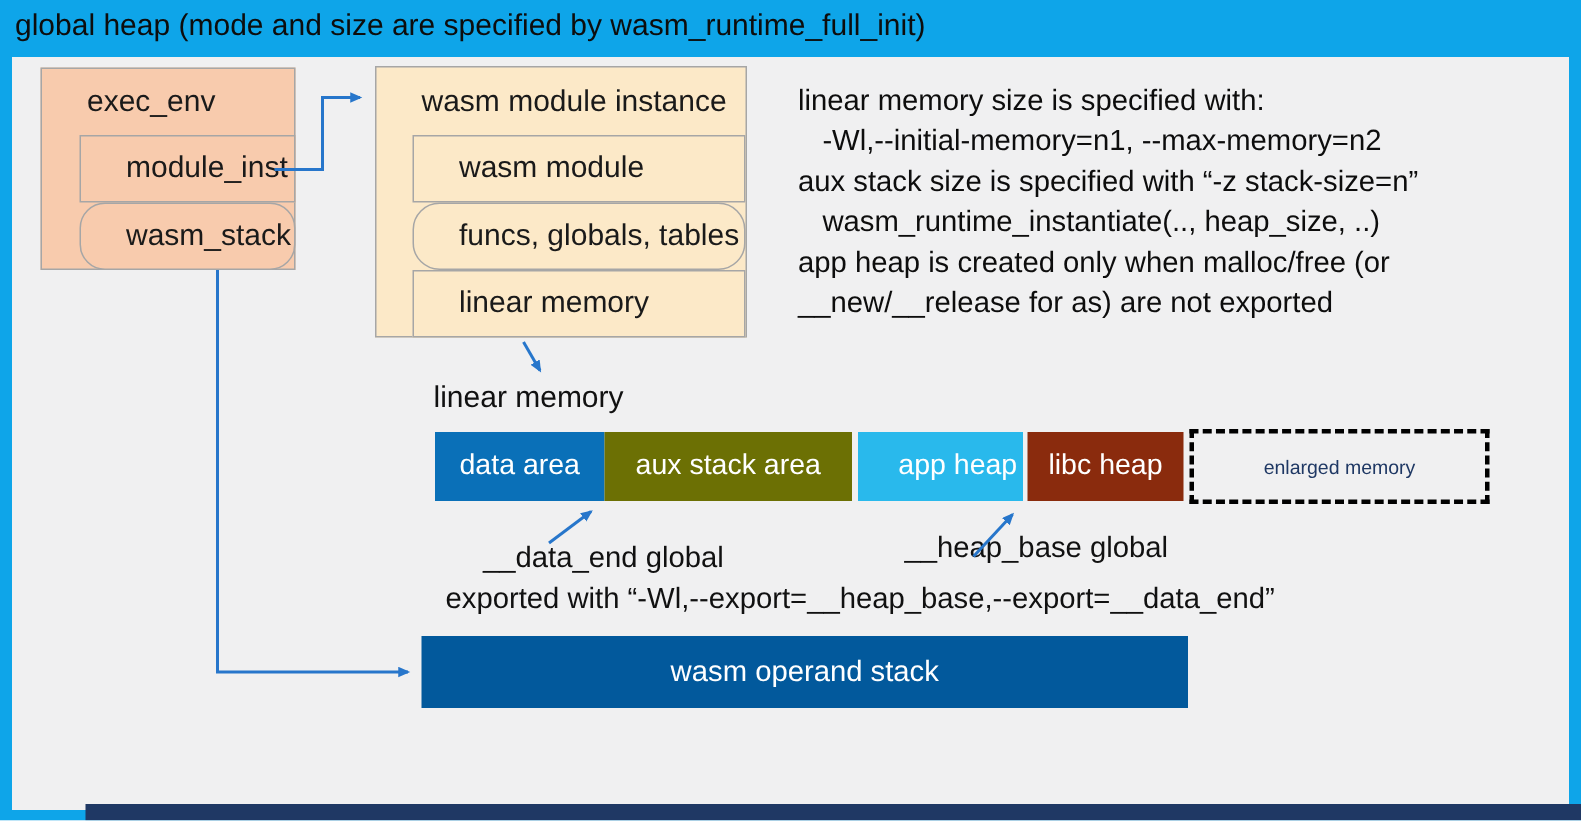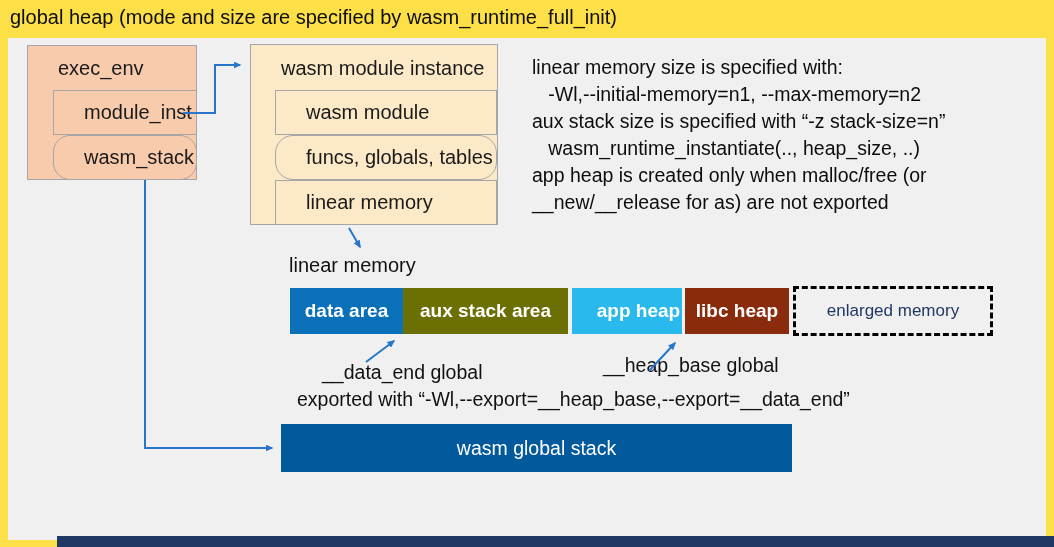--- a/index.html
+++ b/index.html
@@ -1,19 +1,19 @@
 <!DOCTYPE html>
 <html><head>
 <meta charset="utf-8">
 <style>
   html,body{margin:0;padding:0;background:#ffffff;}
   #canvas{
     position:relative;width:1054px;height:547px;overflow:hidden;
     font-family:"Liberation Sans","DejaVu Sans",sans-serif;color:#111111;
-    background:#fde047;
+    background:#0ea5e9;
   }
   .abs{position:absolute;}
   #page-title{
     left:10px;top:6px;font-size:20px;font-weight:500;color:#0d0d0d;white-space:nowrap;
   }
   #panel{
     left:8px;top:38px;width:1038px;height:502px;background:#f0f0f1;
   }
   
   .struct-box{box-sizing:border-box;border:1.6px solid #a6a6a6;}
@@ -32,30 +32,30 @@
   #wasm-module-row{left:24px;top:44.5px;width:222px;height:45px;}
   #funcs-globals-row{left:24px;top:89.5px;width:222px;height:45px;border-radius:18px;}
   #linear-memory-row{left:24px;top:134.5px;width:222px;height:45px;}
   
   #notes-right{left:532px;top:54px;width:512px;font-size:19.5px;line-height:27px;color:#0d0d0d;}
   .note-line{white-space:pre;}
   
   #linear-memory-label{left:289px;top:254px;font-size:20px;white-space:nowrap;}
   .seg{
     box-sizing:border-box;top:288px;height:46px;display:flex;align-items:center;
-    justify-content:center;font-size:19px;color:#ffffff;white-space:nowrap;font-weight:bold;
+    justify-content:center;font-size:19px;color:#ffffff;white-space:nowrap;
   }
   #segment-data-area{left:290px;width:113px;}
   #segment-aux-stack-area{left:403px;width:165px;}
   #segment-app-heap{left:572px;width:110px;}
   #segment-libc-heap{left:685px;width:104px;}
   #enlarged-memory-box{
     left:793px;top:286px;width:200px;height:50px;box-sizing:border-box;
     border:3px dashed #000000;display:flex;align-items:center;justify-content:center;
-    font-size:17px;color:#1f3864;white-space:nowrap;
+    font-size:13px;color:#1f3864;white-space:nowrap;
   }
   
   #annotation-data-end{left:322px;top:361px;font-size:19.5px;white-space:nowrap;}
   #annotation-heap-base{left:603px;top:354px;font-size:19.5px;white-space:nowrap;}
   #annotation-export-line{left:297px;top:388px;font-size:19.5px;white-space:nowrap;}
   
   #operand-stack-bar{
     left:281px;top:424px;width:511px;height:48px;display:flex;align-items:center;
     justify-content:center;font-size:19.5px;color:#ffffff;white-space:nowrap;
   }
@@ -113,21 +113,21 @@
   <div class="abs seg" id="segment-data-area" style="background-color: rgb(10, 112, 184);">data area</div>
   <div class="abs seg" id="segment-aux-stack-area" style="background-color: rgb(108, 112, 4);">aux stack area</div>
   <div class="abs seg" id="segment-app-heap" style="background-color: rgb(41, 185, 236); padding-left: 23px;">app heap</div>
   <div class="abs seg" id="segment-libc-heap" style="background-color: rgb(138, 43, 13);">libc heap</div>
   <div class="abs" id="enlarged-memory-box">enlarged memory</div>
 
   <div class="abs" id="annotation-data-end">__data_end global</div>
   <div class="abs" id="annotation-heap-base">__heap_base global</div>
   <div class="abs" id="annotation-export-line">exported with “-Wl,--export=__heap_base,--export=__data_end”</div>
 
-  <div class="abs" id="operand-stack-bar" style="background-color: rgb(2, 89, 156);">wasm global stack</div>
+  <div class="abs" id="operand-stack-bar" style="background-color: rgb(2, 89, 156);">wasm operand stack</div>
 
 
   <div class="abs" id="bottom-strip"></div>
 
   <svg class="abs" id="arrow-overlay" viewBox="0 0 1054 547" xmlns="http://www.w3.org/2000/svg">
     <defs>
       <marker id="ah" markerWidth="9" markerHeight="8" refX="6.5" refY="3.5" orient="auto" markerUnits="userSpaceOnUse">
         <path d="M0,0 L8,3.5 L0,7 z" fill="#2776cb"></path>
       </marker>
     </defs>

